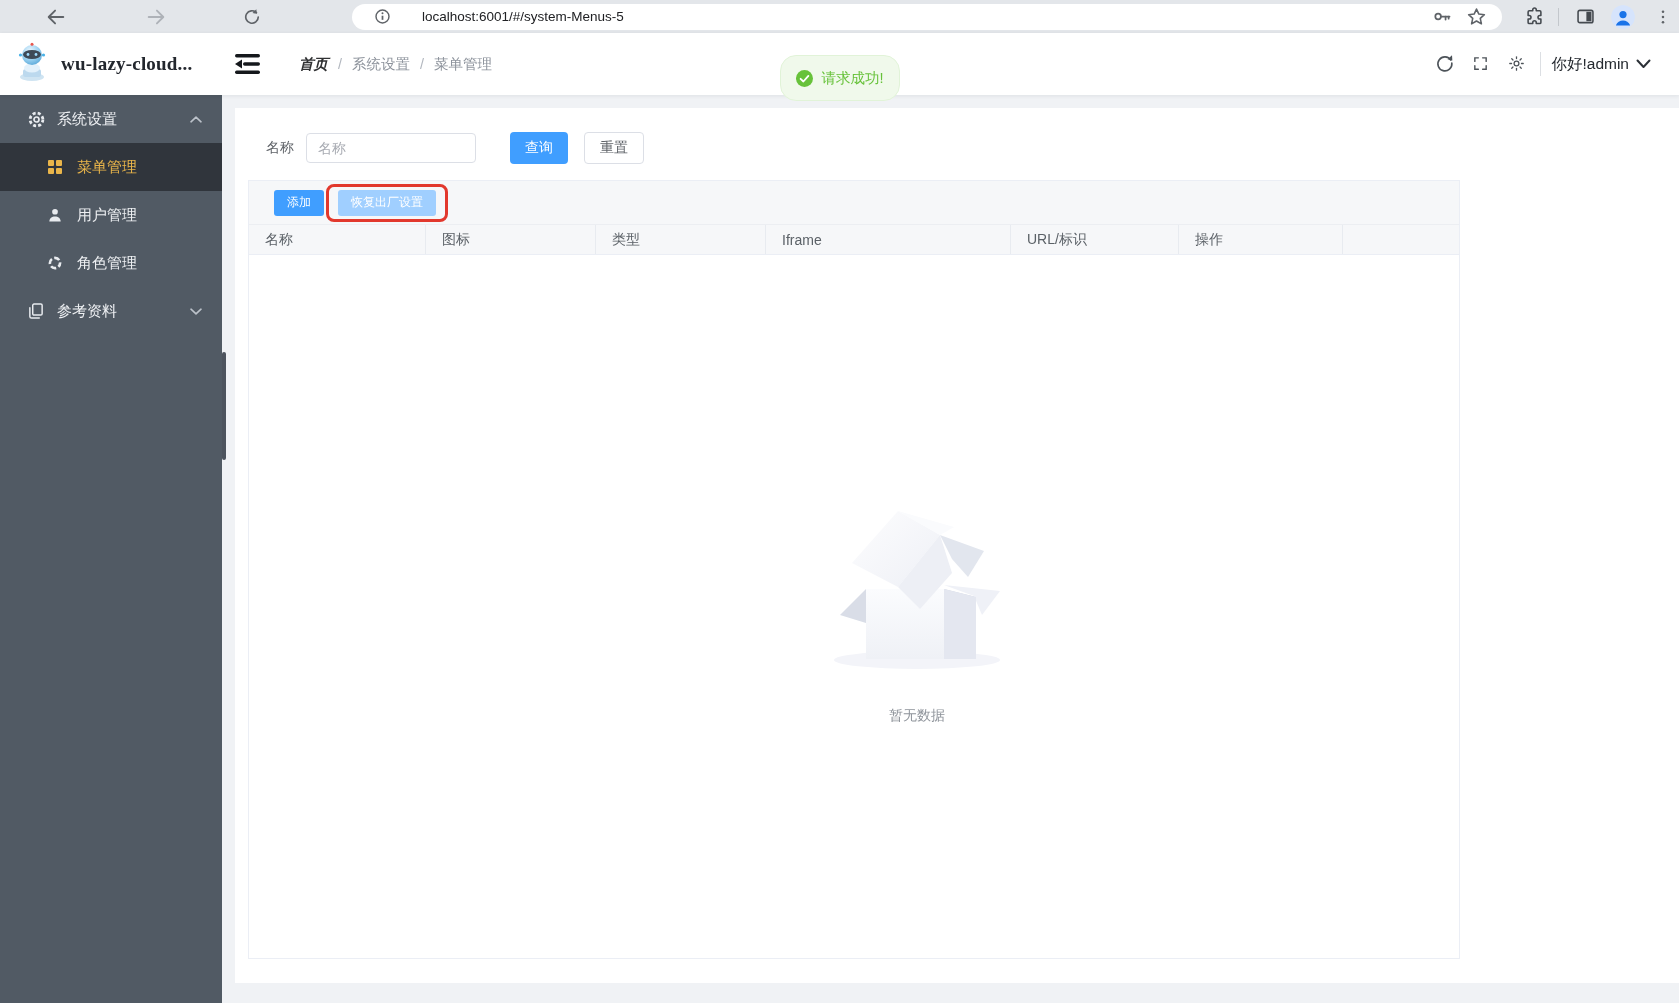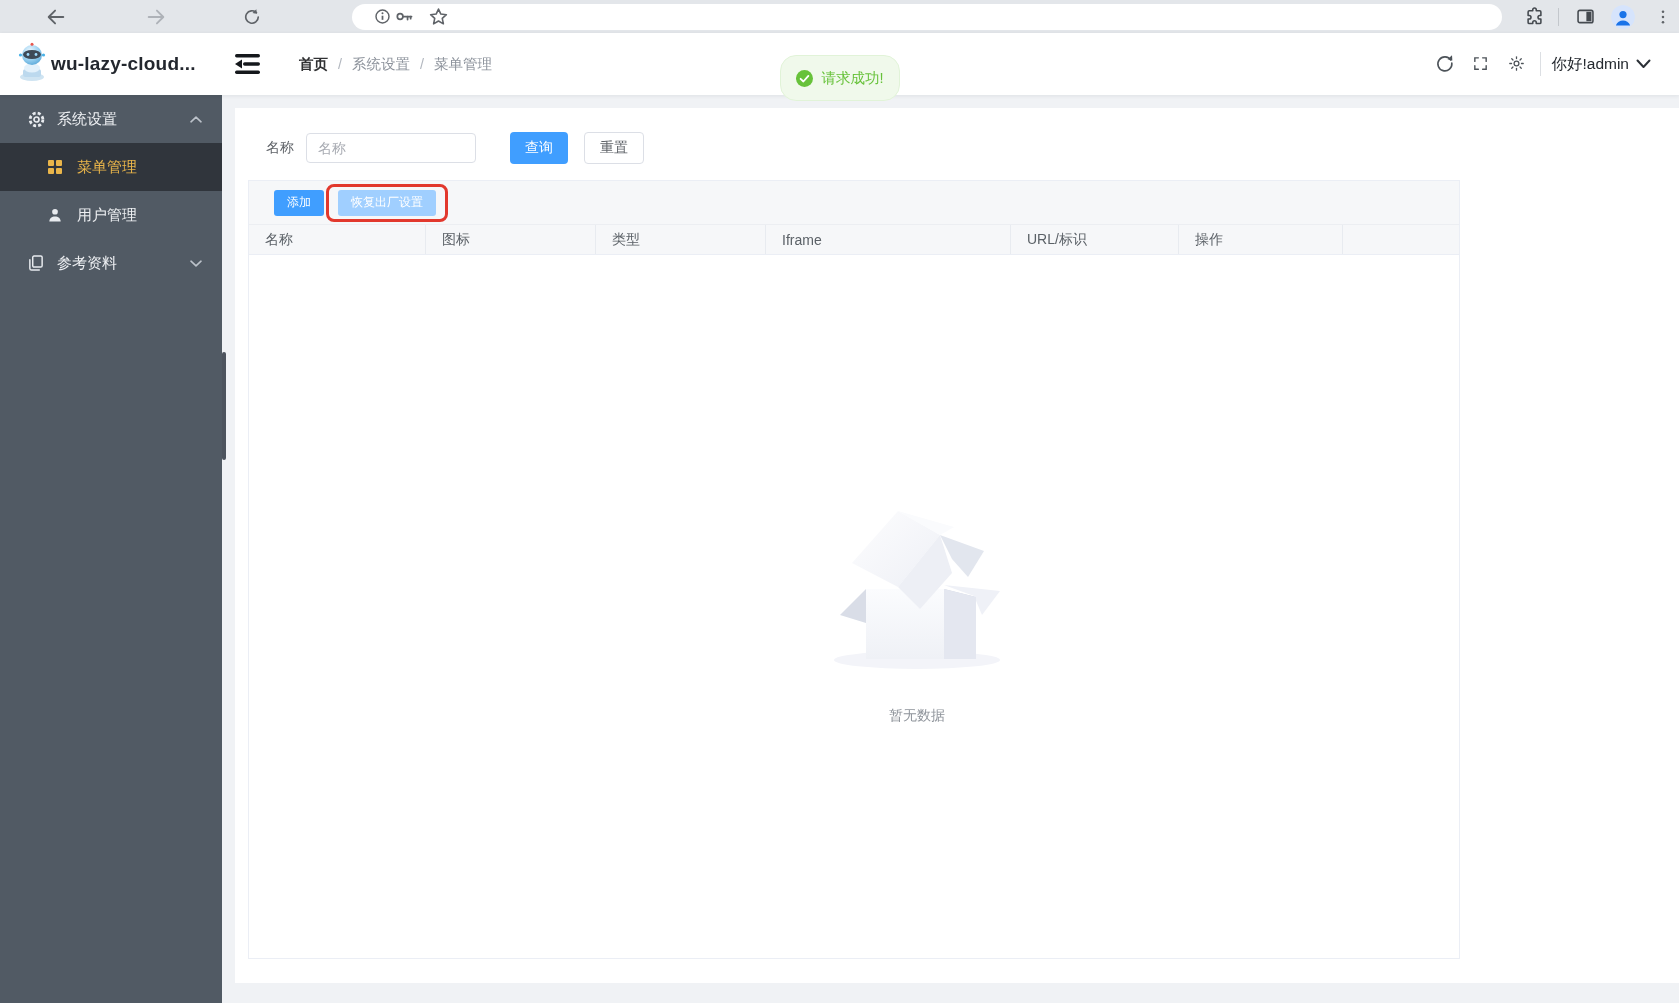--- a/index.html
+++ b/index.html
@@ -25,25 +25,25 @@
   .pill-right{display:flex;align-items:center;gap:10px;}
   .tb-divider{width:1px;height:18px;background:#c3c7cc;margin-left:12px;flex:none;}
   .puzzle{margin-left:20px;}
   .sidepanel{margin-left:14px;}
   .avatar{margin-left:14px;width:24px;height:24px;border-radius:50%;overflow:hidden;}
   .kebab{margin-left:16px;}
 
   
   .app-header{height:62px;background:#fff;display:flex;align-items:center;position:relative;
     box-shadow:0 1px 4px rgba(0,21,41,.08);z-index:5;}
-  .logo-area{width:222px;flex:none;display:flex;align-items:center;padding-left:13px;}
+  .logo-area{width:222px;flex:none;display:flex;align-items:center;gap:10px;padding-left:13px;font-family:Liberation Serif, serif;}
   .app-title{font-size:19px;font-weight:bold;color:#23272e;letter-spacing:.2px;white-space:nowrap;}
   .collapse-btn{margin-left:12px;width:27px;height:24px;cursor:pointer;flex:none;}
   .breadcrumb{margin-left:38px;display:flex;align-items:center;font-size:14.5px;}
-  .bc-home{font-weight:bold;color:#303133;cursor:pointer;}
+  .bc-home{font-weight:bold;color:#303133;cursor:pointer;font-style:italic;}
   .bc-sep{color:#b2b7bf;margin:0 10px;}
   .bc-item{color:#8d939c;}
   .header-right{margin-left:auto;display:flex;padding-right:28px;}
   .hicon{width:22px;height:22px;display:flex;align-items:center;justify-content:center;cursor:pointer;flex:none;}
   .hicon+.hicon{margin-left:14px;}
   .h-divider{width:1px;height:24px;background:#dcdfe3;margin:0 10px 0 13px;}
   .greeting{font-size:15.5px;color:#24292f;font-weight:500;cursor:pointer;display:flex;align-items:center;gap:7px;}
 
   
   .app-body{display:flex;height:908px;position:relative;}
@@ -117,20 +117,21 @@
       </svg>
   </div>
   <div class="url-pill">
     <span class="bicon" style="width:20px;height:20px">
       <svg width="19" height="19" viewBox="0 0 24 24" fill="none" stroke="#5f6368" stroke-width="1.8">
           <circle cx="12" cy="12" r="8.2"></circle>
           <line x1="12" y1="11" x2="12" y2="16.2" stroke-width="2.2"></line>
           <circle cx="12" cy="7.8" r="1.25" fill="#5f6368" stroke="none"></circle>
         </svg>
     </span>
+    <span class="url-text">localhost:6001/#/system-Menus-5</span>
     <span class="pill-right">
       <span class="bicon">
         <svg width="21" height="21" viewBox="0 0 24 24" fill="none" stroke="#5f6368" stroke-width="2" stroke-linecap="round">
             <circle cx="7" cy="12" r="3.2"></circle>
             <line x1="10.2" y1="12" x2="20" y2="12"></line>
             <line x1="15.5" y1="12" x2="15.5" y2="15.5"></line>
             <line x1="19" y1="12" x2="19" y2="14.5"></line>
           </svg>
       </span>
       <span class="bicon">
@@ -275,20 +276,28 @@
       <span class="mi-label">菜单管理</span>
     </div>
     <div class="menu-item menu-child">
       <span class="mi-icon">
         <svg width="16" height="16" viewBox="0 0 22 22" fill="#e8ebef">
             <circle cx="11" cy="6.5" r="3.9"></circle>
             <path d="M3.2 19.8c0-4.4 3.5-6.9 7.8-6.9s7.8 2.5 7.8 6.9z"></path>
           </svg>
       </span>
       <span class="mi-label">用户管理</span>
+    </div>
+    <div class="menu-item menu-child">
+      <span class="mi-icon">
+        <svg width="16" height="16" viewBox="0 0 22 22">
+            <circle cx="11" cy="11" r="7" fill="none" stroke="#e8ebef" stroke-width="3.6" stroke-dasharray="7.7 3.3" stroke-dashoffset="2"></circle>
+          </svg>
+      </span>
+      <span class="mi-label">角色管理</span>
     </div>
     <div class="menu-item">
       <span class="mi-icon">
         <svg width="18" height="18" viewBox="0 0 22 22" fill="none" stroke="#e8ebef" stroke-width="1.8" stroke-linecap="round" stroke-linejoin="round">
             <rect x="7" y="2.5" width="11.5" height="13.5" rx="1.6"></rect>
             <path d="M3.5 7v10.6a2 2 0 0 0 2 2H15"></path>
           </svg>
       </span>
       <span class="mi-label">参考资料</span>
       <span class="mi-caret">

